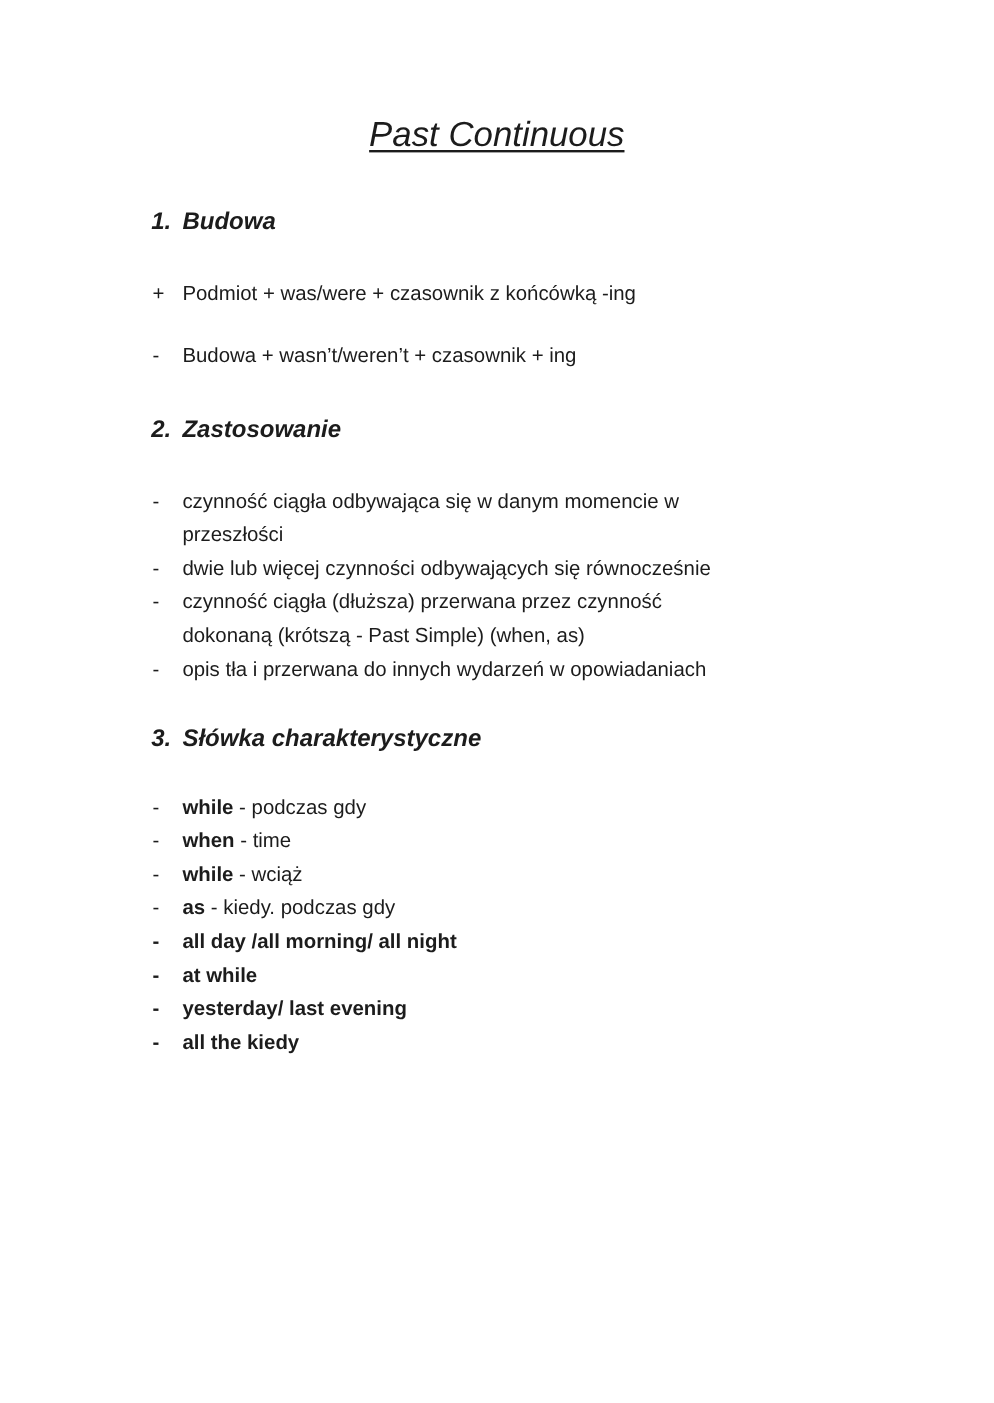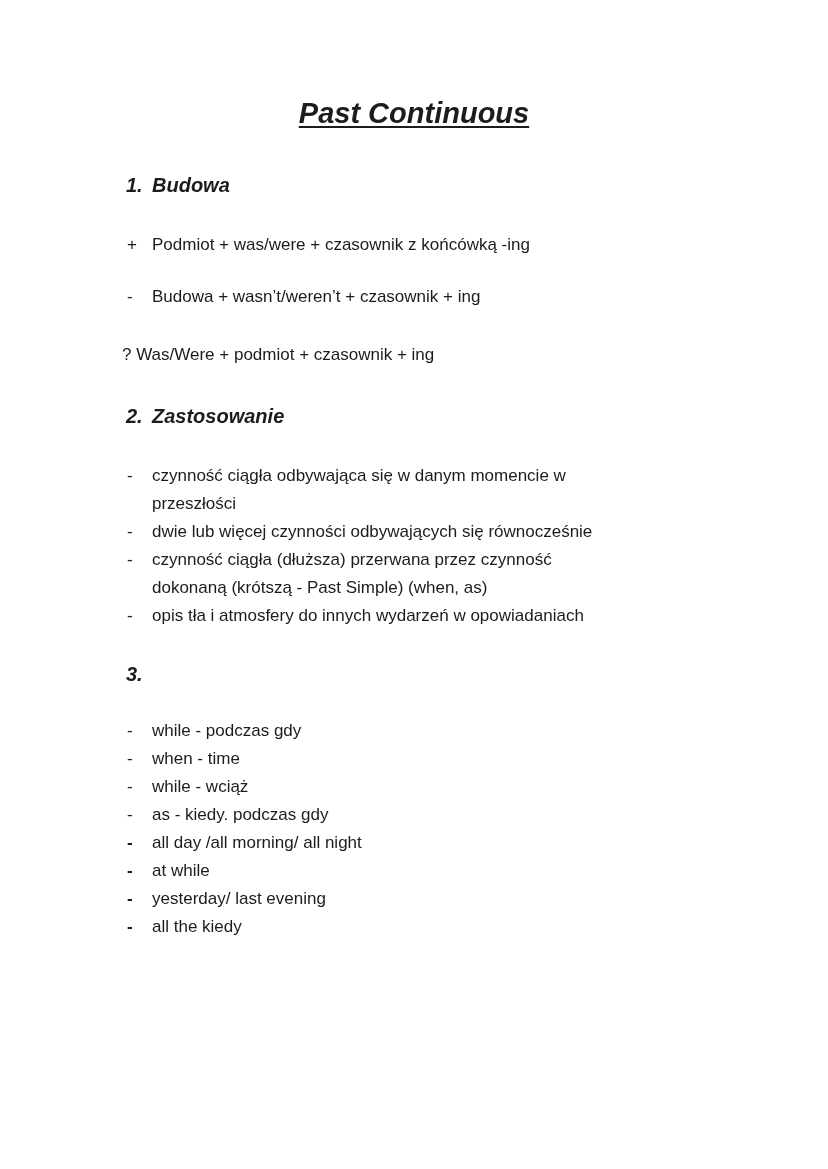--- a/index.html
+++ b/index.html
@@ -12,21 +12,21 @@
     color: #1c1c1c;
     overflow: hidden;
   }
   .doc { padding: 97px 100px 0 122px; }
 
   .title {
     margin: 0 -100px 16px -122px;   
     text-align: center;
     font-size: 29px;
     line-height: 33px;
-    font-weight: bold;
+    font-weight: normal;
     font-style: italic;
     text-decoration: underline;
     text-underline-offset: 3px;
   }
 
   .heading {
     display: flex;
     font-size: 20px;
     line-height: 26px;
     font-weight: bold;
@@ -41,21 +41,21 @@
   }
   .marker { flex: none; width: 30px; padding-left: 5px; }
   .text { flex: 1; white-space: pre-line; }
 
   .question {
     margin: 30px 0 0 0;
     font-size: 17px;
     line-height: 28px;
   }
 
-  .kw { font-weight: normal; }
+  .kw { font-weight: bold; }
   .bold-row .marker { font-weight: bold; }
 
   .mt-42 { margin-top: 42px; }
   .mt-34 { margin-top: 34px; }
   .mt-33 { margin-top: 33px; }
   .mt-31 { margin-top: 31px; }
   .mt-30 { margin-top: 30px; }
   .mt-24 { margin-top: 24px; }
 </style>
 </head>
@@ -73,21 +73,20 @@
   <div class="row mt-33">
     <span class="marker">+</span>
     <span class="text">Podmiot + was/were + czasownik z końcówką -ing</span>
   </div>
 
   <div class="row mt-24">
     <span class="marker">-</span>
     <span class="text">Budowa + wasn’t/weren’t + czasownik + ing</span>
   </div>
 
-  <p class="question">? Was/Were + podmiot + czasownik + ing</p>
 
   <div class="heading mt-34">
     <span class="h-num">2.</span>
     <span class="h-text">Zastosowanie</span>
   </div>
 
   <div class="list mt-33">
     <div class="row">
       <span class="marker">-</span>
       <span class="text">czynność ciągła odbywająca się w danym momencie w
@@ -97,26 +96,27 @@
       <span class="marker">-</span>
       <span class="text">dwie lub więcej czynności odbywających się równocześnie</span>
     </div>
     <div class="row">
       <span class="marker">-</span>
       <span class="text">czynność ciągła (dłuższa) przerwana przez czynność
 dokonaną (krótszą - Past Simple) (when, as)</span>
     </div>
     <div class="row">
       <span class="marker">-</span>
-      <span class="text">opis tła i atmosfery do innych wydarzeń w opowiadaniach</span>
+      <span class="text">opis tła i przerwana do innych wydarzeń w opowiadaniach</span>
     </div>
   </div>
 
   <div class="heading mt-31">
     <span class="h-num">3.</span>
+    <span class="h-text">Słówka charakterystyczne</span>
   </div>
 
   <div class="list mt-30">
     <div class="row">
       <span class="marker">-</span>
       <span class="text"><span class="kw">while</span><span> - podczas gdy</span></span>
     </div>
     <div class="row">
       <span class="marker">-</span>
       <span class="text"><span class="kw">when</span><span> - time</span></span>

